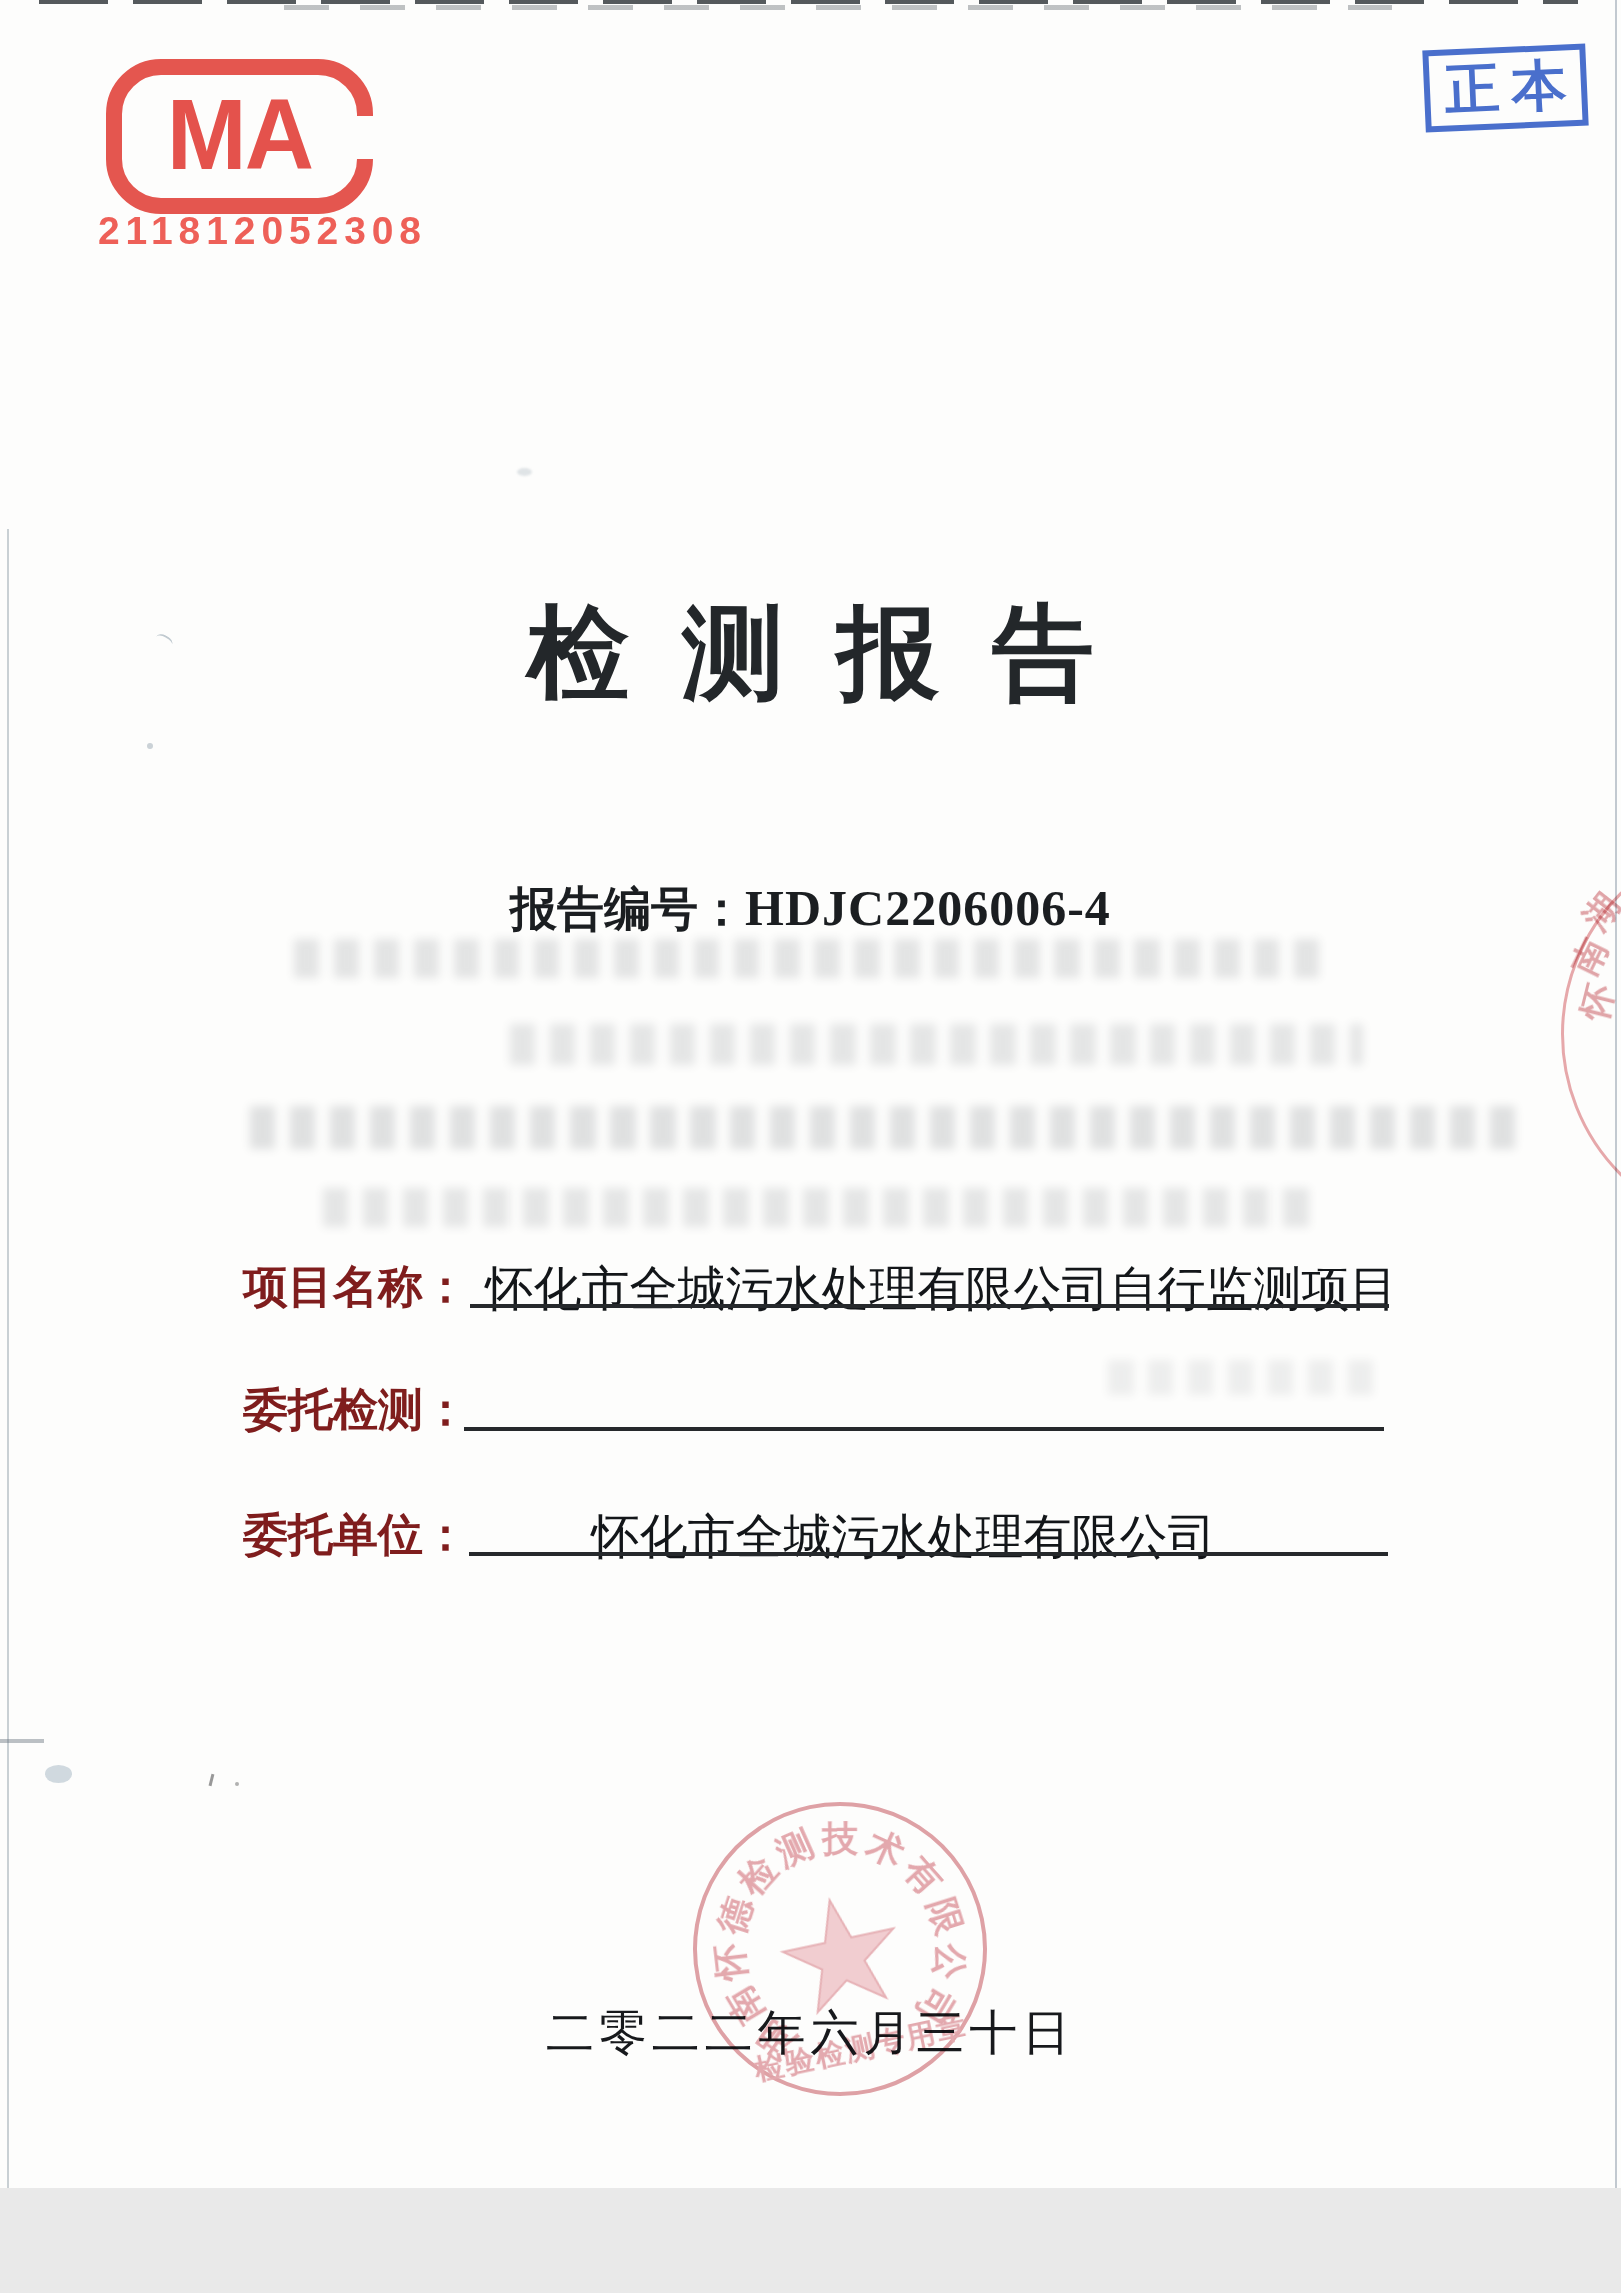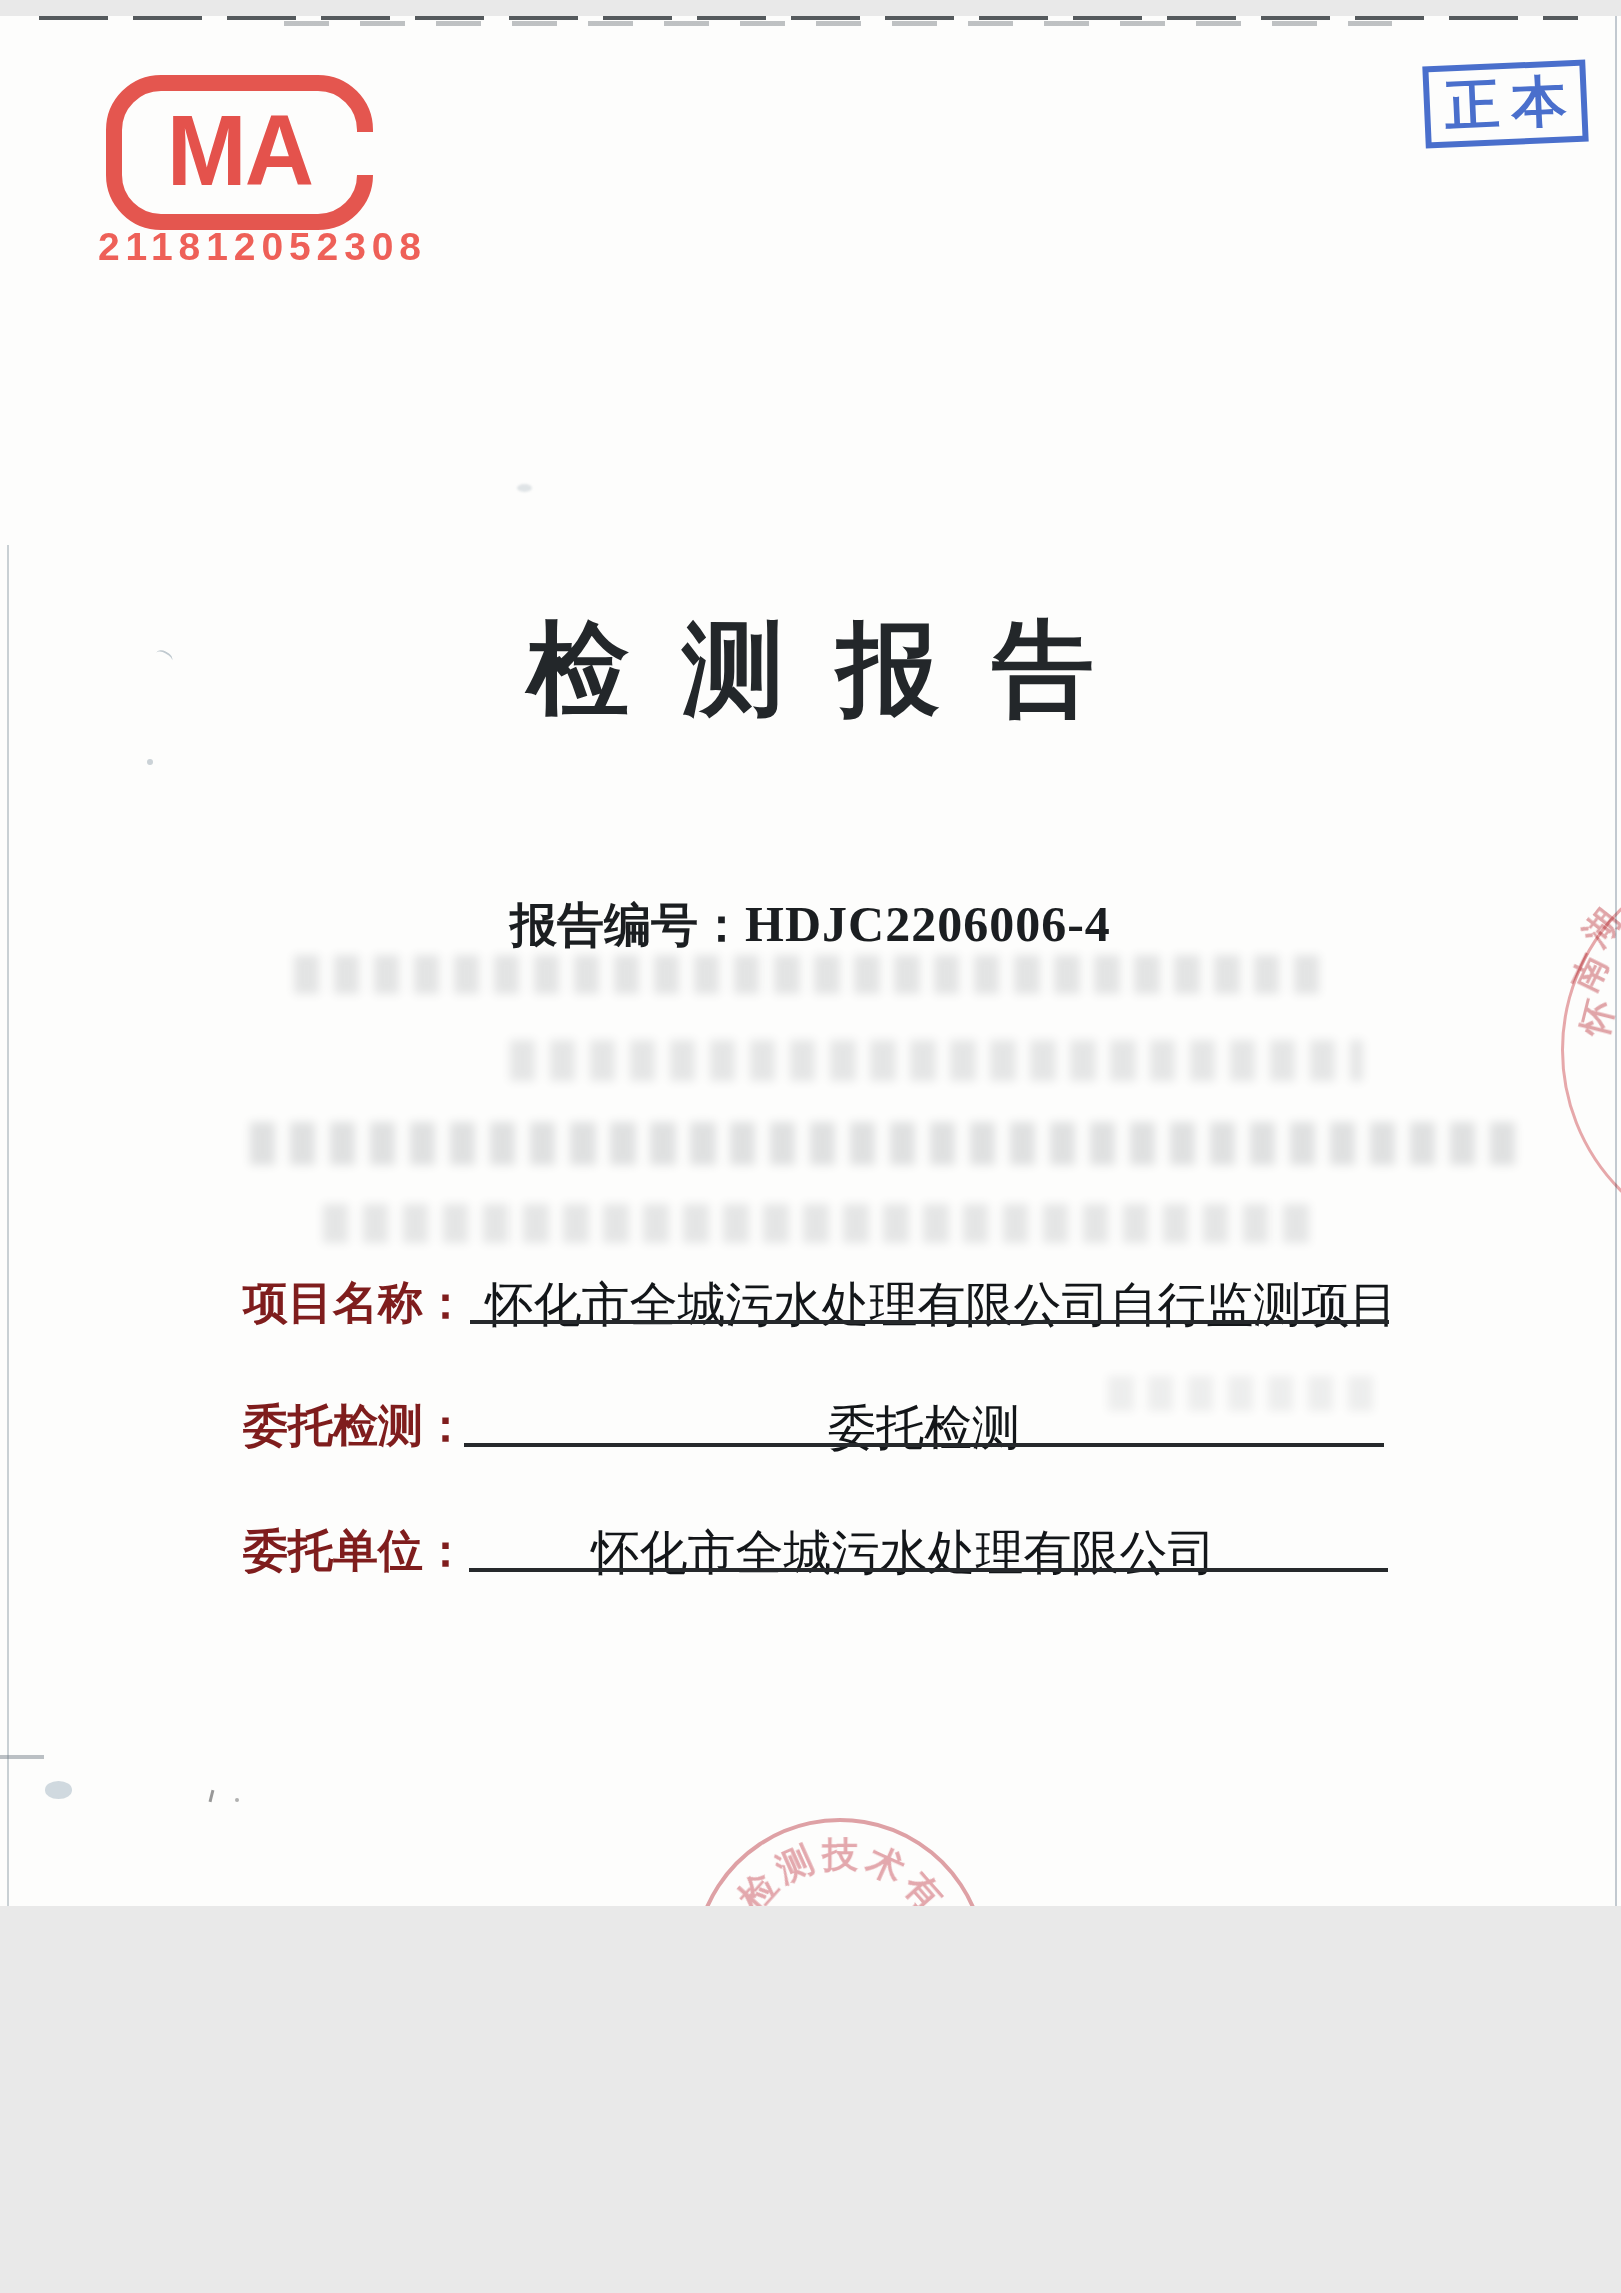--- a/index.html
+++ b/index.html
@@ -1,18 +1,18 @@
 <!DOCTYPE html>
 <html><head>
 <meta charset="utf-8">
 <style>
   * { margin:0; padding:0; box-sizing:border-box; }
   html,body { background:#e9e9e9; }
   .page {
-    position:relative; width:1621px; height:1890px; margin:16px auto;
+    position:relative; width:1621px; height:2188px; margin:0 auto;
     background:#fdfdfc; overflow:hidden;
     font-family:"Liberation Serif","DejaVu Serif",serif; color:#1c1f22;
   }
   .abs { position:absolute; }
 
   
   .top-edge-1 { left:39px; top:0; width:1539px; height:3.9px; opacity:.8;
     background:repeating-linear-gradient(90deg,#2b3135 0 69px,transparent 69px 94px); }
   .top-edge-2 { left:284px; top:4.9px; width:1108px; height:4.9px; opacity:.35;
     background:repeating-linear-gradient(90deg,#4a5258 0 45px,transparent 45px 76px); }
@@ -119,21 +119,20 @@
   <div class="abs ghost" style="left:510px;top:1024px;width:853px;height:41px;opacity:.12;"></div>
   <div class="abs ghost" style="left:250px;top:1106px;width:1279px;height:43px;opacity:.15;"></div>
   <div class="abs ghost" style="left:323px;top:1188px;width:1000px;height:39px;opacity:.12;"></div>
   <div class="abs ghost" style="left:1108px;top:1360px;width:274px;height:35px;opacity:.08;"></div>
 
   <div class="abs field-label" style="top:1257px;">项目名称：</div>
   <div class="abs field-value" style="left:482px;top:1257px;width:919px;">怀化市全城污水处理有限公司自行监测项目</div>
   <div class="abs field-line" style="left:470px;top:1304px;width:919px;"></div>
 
   <div class="abs field-label" style="top:1380px;">委托检测：</div>
-  <div class="abs field-value" style="left:464px;top:1380px;width:920px;">委托检测</div>
   <div class="abs field-line" style="left:464px;top:1427px;width:920px;"></div>
 
   <div class="abs field-label" style="top:1505px;">委托单位：</div>
   <div class="abs field-value" style="left:444px;top:1505px;width:919px;">怀化市全城污水处理有限公司</div>
   <div class="abs field-line" style="left:469px;top:1552px;width:919px;"></div>
 
   <div class="abs date-line">二零二二年六月三十日</div>
 
   <div class="abs seal">
     <div class="seal-rot">

